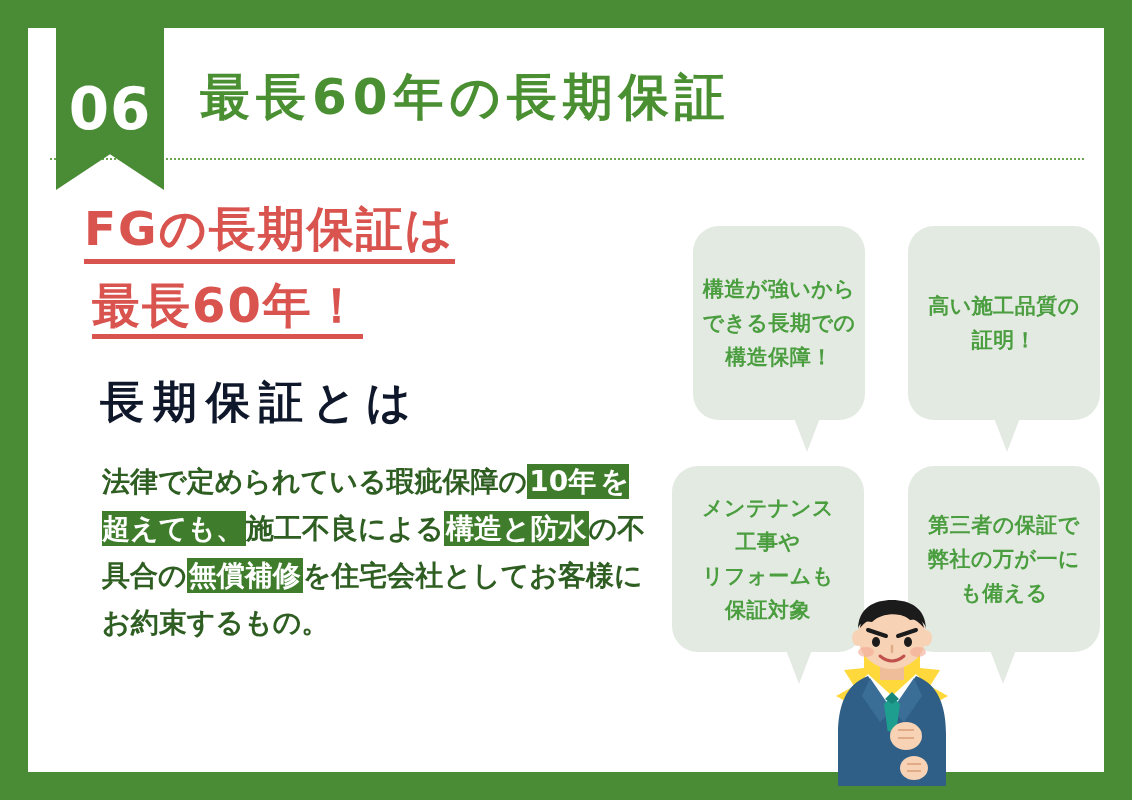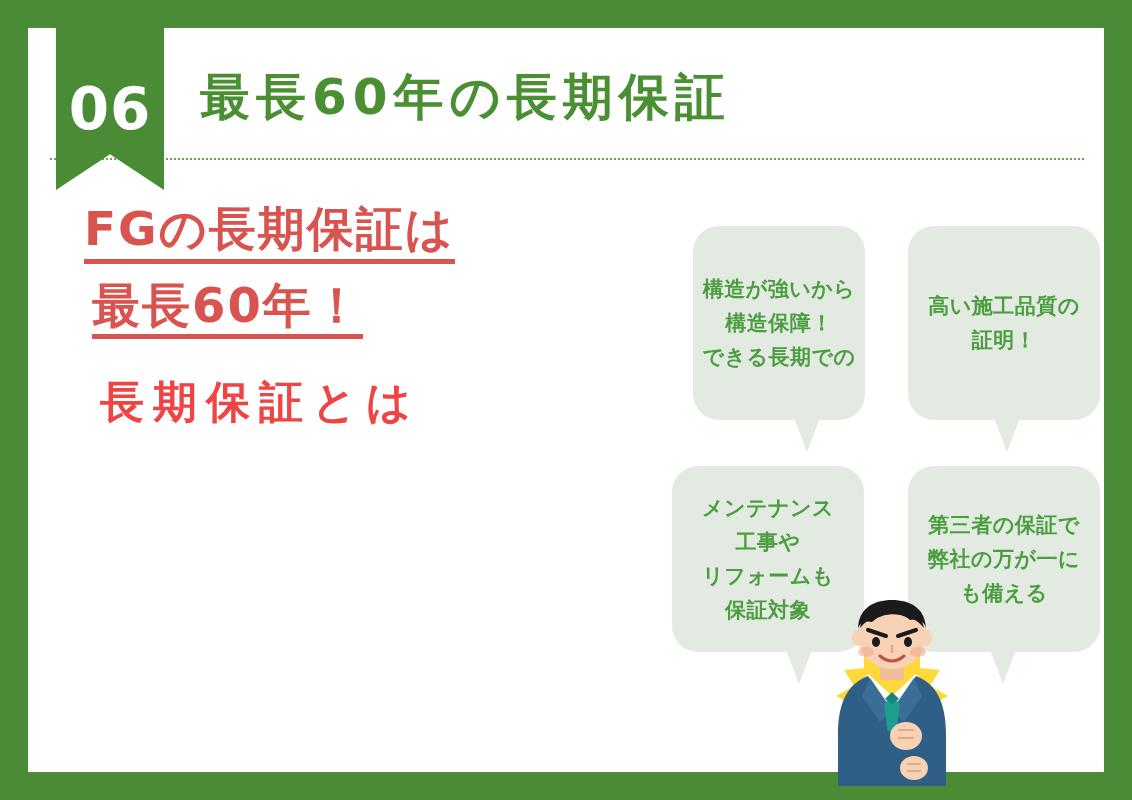--- a/index.html
+++ b/index.html
@@ -80,21 +80,21 @@
     letter-spacing:2px;
     display:inline-block;
     border-bottom:5px solid #d9534f;
     padding-bottom:2px;
     margin-top:16px;
     margin-left:8px;
   }
   #subheading {
     margin-top:34px;
     margin-left:16px;
-    color:#ef4444;
+    color:#0f172a;
     font-size:44px;
     font-weight:bold;
     letter-spacing:9px;
     white-space:nowrap;
   }
   #body-text {
     margin-top:26px;
     margin-left:18px;
     color:#2f5e22;
     font-size:28px;
@@ -165,26 +165,29 @@
     <div id="header-rule"></div>
 
     <div id="left-col">
       <div>
         <span id="headline-line1" class="headline-red">FGの長期保証は</span>
       </div>
       <div>
         <span id="headline-line2" class="headline-red">最長60年！</span>
       </div>
       <div id="subheading">長期保証とは</div>
+      <div id="body-text">
+        <span>法律で定められている瑕疵保障の</span><span class="hl">10年</span><span class="hl">を超えても、</span><span>施工不良による</span><span class="hl">構造と防水</span><span>の不具合の</span><span class="hl">無償補修</span><span>を住宅会社として</span><span>お客様にお約束するもの。</span>
+      </div>
     </div>
 
     <div class="bubble" id="bubble-1">
       <div class="line">構造が強いから</div>
+      <div class="line">できる長期での</div>
       <div class="line">構造保障！</div>
-      <div class="line">できる長期での</div>
     </div>
     <div class="tail" id="tail-1"></div>
 
     <div class="bubble" id="bubble-2">
       <div class="line">高い施工品質の</div>
       <div class="line">証明！</div>
     </div>
     <div class="tail" id="tail-2"></div>
 
     <div class="bubble" id="bubble-3">

